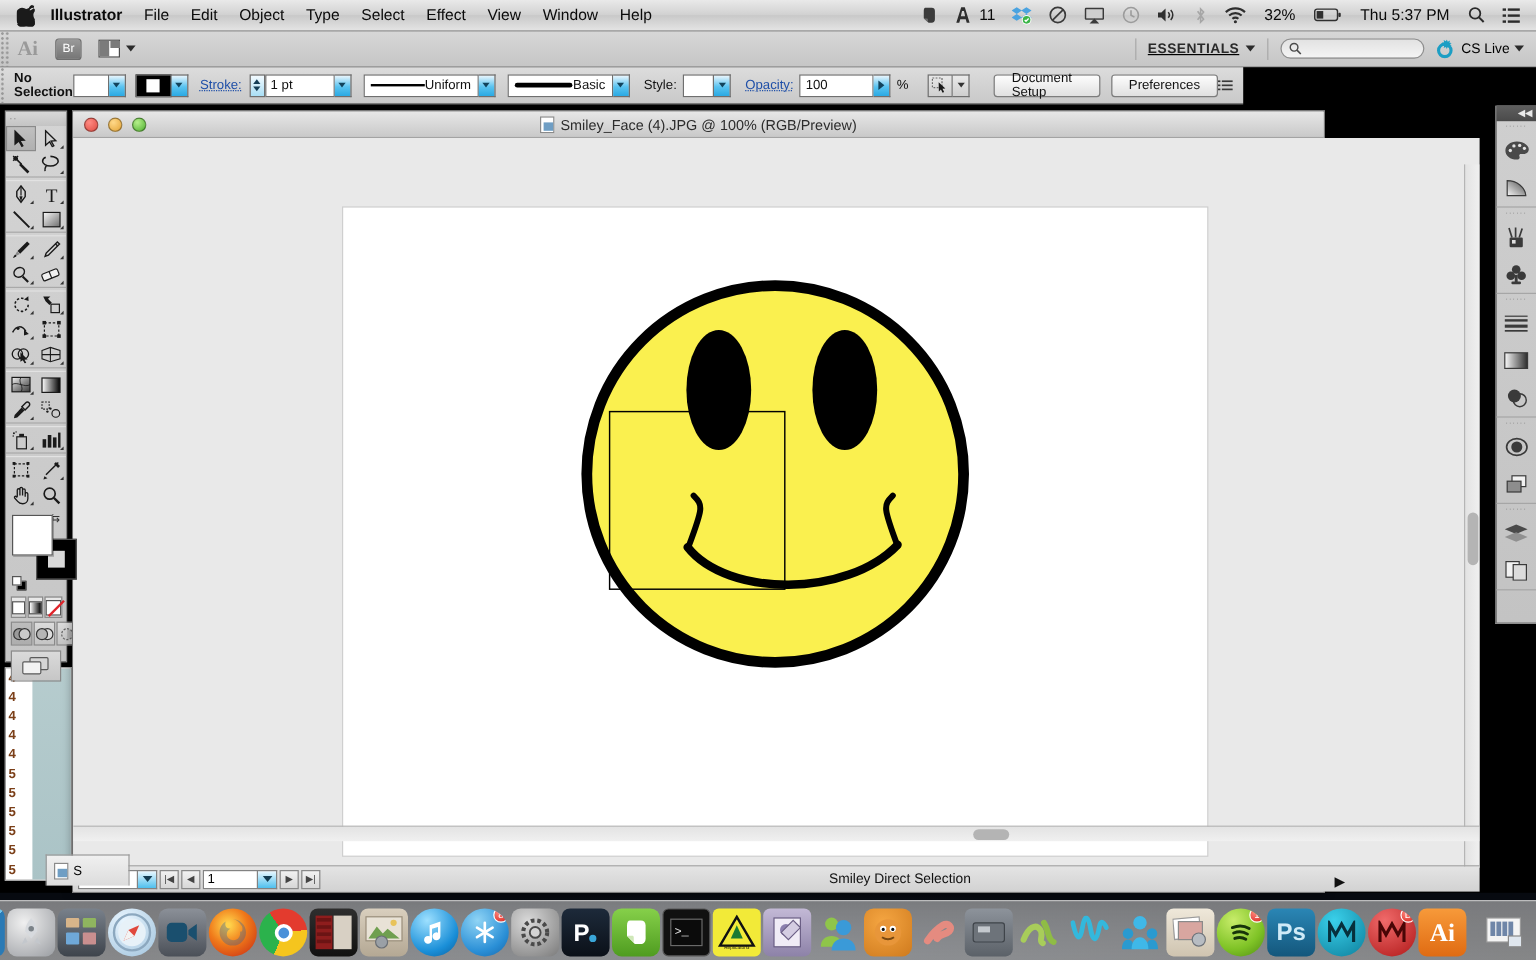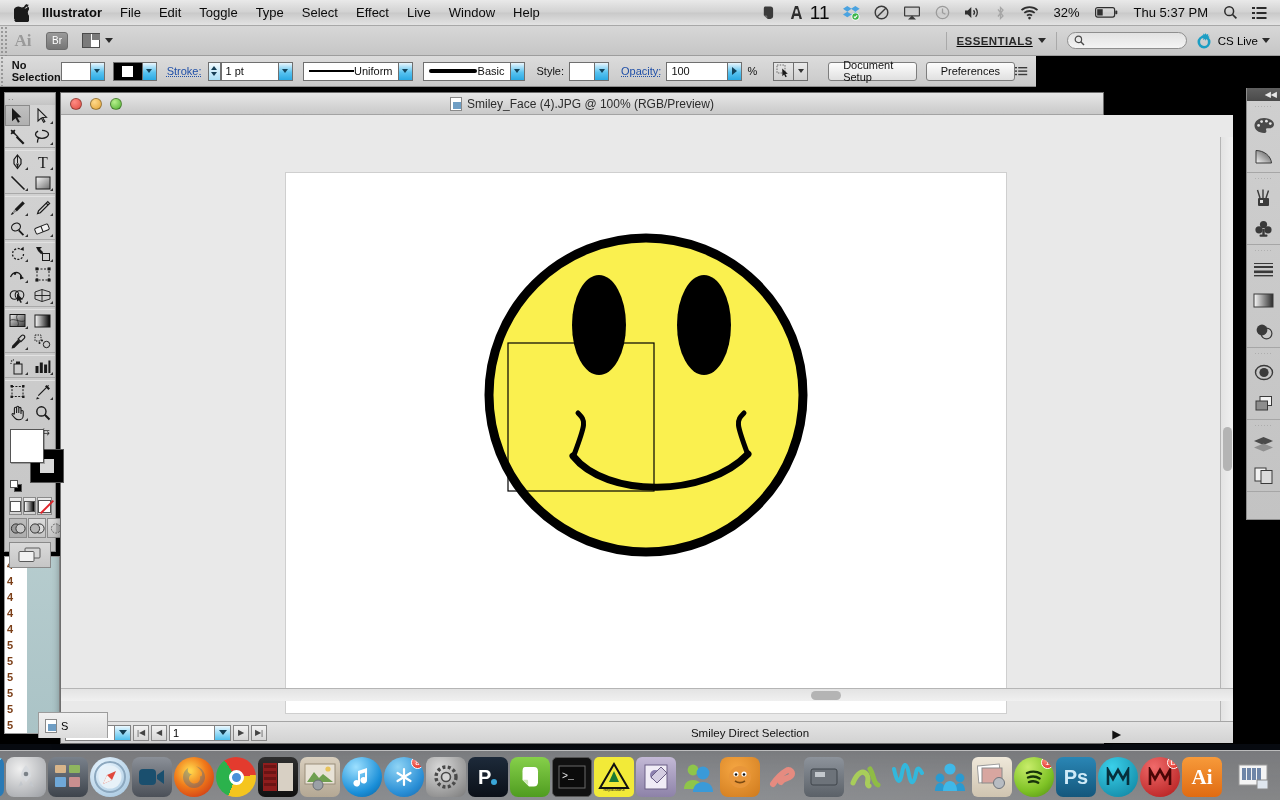--- a/index.html
+++ b/index.html
@@ -18,21 +18,21 @@
     border-bottom:1px solid #a8a8a8;
     display:flex; align-items:center;
     font-size:13px; color:#0a0a0a;
   }
   .mb-apple { padding:0 11px 0 14px; font-size:16px; line-height:0; }
   .mb-item { padding:0 9px; height:26px; line-height:26px; white-space:nowrap; }
   .mb-item.bold { font-weight:bold; padding-left:2px; }
   #menubar-right { margin-left:auto; display:flex; align-items:center; gap:0; padding-right:6px; }
   .mb-ico { padding:0 7px; height:26px; display:flex; align-items:center; justify-content:center; }
   .mb-clock { padding:0 8px; font-size:13px; }
-  .mb-badge { font-size:19px; padding:0 6px 0 0; }
+  .mb-badge { font-size:13px; padding:0 6px 0 0; }
 
   svg { display:block; }
 
   
   #appbar {
     position:absolute; left:0; top:26px; width:1280px; height:30px;
     background:linear-gradient(to bottom,#d7d7d7,#c6c6c6);
     border-bottom:1px solid #9d9d9d;
     display:flex; align-items:center;
   }
@@ -218,25 +218,25 @@
   <div id="menubar">
     <div class="mb-apple">
       <svg width="15" height="18" viewBox="0 0 15 18">
           <path fill="#1a1a1a" d="M10.3 0c.1 1-.3 2-0.9 2.7-.6.8-1.6 1.4-2.5 1.3-.1-1 .4-2 .9-2.6C8.5.6 9.6 0 10.3 0zM13.6 13.2c-.5 1.2-.8 1.7-1.5 2.7-.9 1.4-2.2 3.1-3.8 3.1-1.4 0-1.8-.9-3.7-.9s-2.3.9-3.7.9C-.7 19-2 17.5-2.9 16.1" transform="translate(3,0)"></path>
           <path fill="#1a1a1a" d="M7.3 4.6c1 0 2.1-.6 2.8-1.3.6-.7 1-1.7.9-2.7-.9.1-1.9.6-2.5 1.3-.6.7-1 1.7-1.2 2.7zM13.5 13.3c-.5 1.2-.8 1.7-1.4 2.7-.9 1.4-2.1 3-3.7 3-1.4 0-1.8-.9-3.6-.9s-2.3.9-3.6.9c-1.6 0-2.8-1.6-3.7-3C-4.2 13.7-5.3 8.6-3.4 5.2c.9-1.6 2.6-2.7 4.4-2.7 1.4 0 2.7 1 3.6 1 .8 0 2.4-1.2 4.1-1 .7 0 2.7.3 4 2.1-3.4 2-2.9 6.9.8 8.7z" transform="translate(3.4,0)"></path>
         </svg>
     </div>
     <div class="mb-item bold">Illustrator</div>
     <div class="mb-item">File</div>
     <div class="mb-item">Edit</div>
-    <div class="mb-item">Toggle</div>
+    <div class="mb-item">Object</div>
     <div class="mb-item">Type</div>
     <div class="mb-item">Select</div>
     <div class="mb-item">Effect</div>
-    <div class="mb-item">Live</div>
+    <div class="mb-item">View</div>
     <div class="mb-item">Window</div>
     <div class="mb-item">Help</div>
 
     <div id="menubar-right">
       <div class="mb-ico">
         <svg width="15" height="16" viewBox="0 0 15 16">
             <path fill="#3b3b3b" d="M4 1.5h5.5c1.6 0 2.6 1 2.6 2.6v7c0 1.7-1 2.8-2.7 2.8H6.8l-4-3.6V4.2C2.8 2.6 3.2 1.5 4 1.5z"></path>
             <path fill="#6f6f6f" d="M2.9 10.4l3.4 3.2-.1-2.6c0-.4-.3-.6-.7-.6H2.9z"></path>
           </svg>
       </div>

